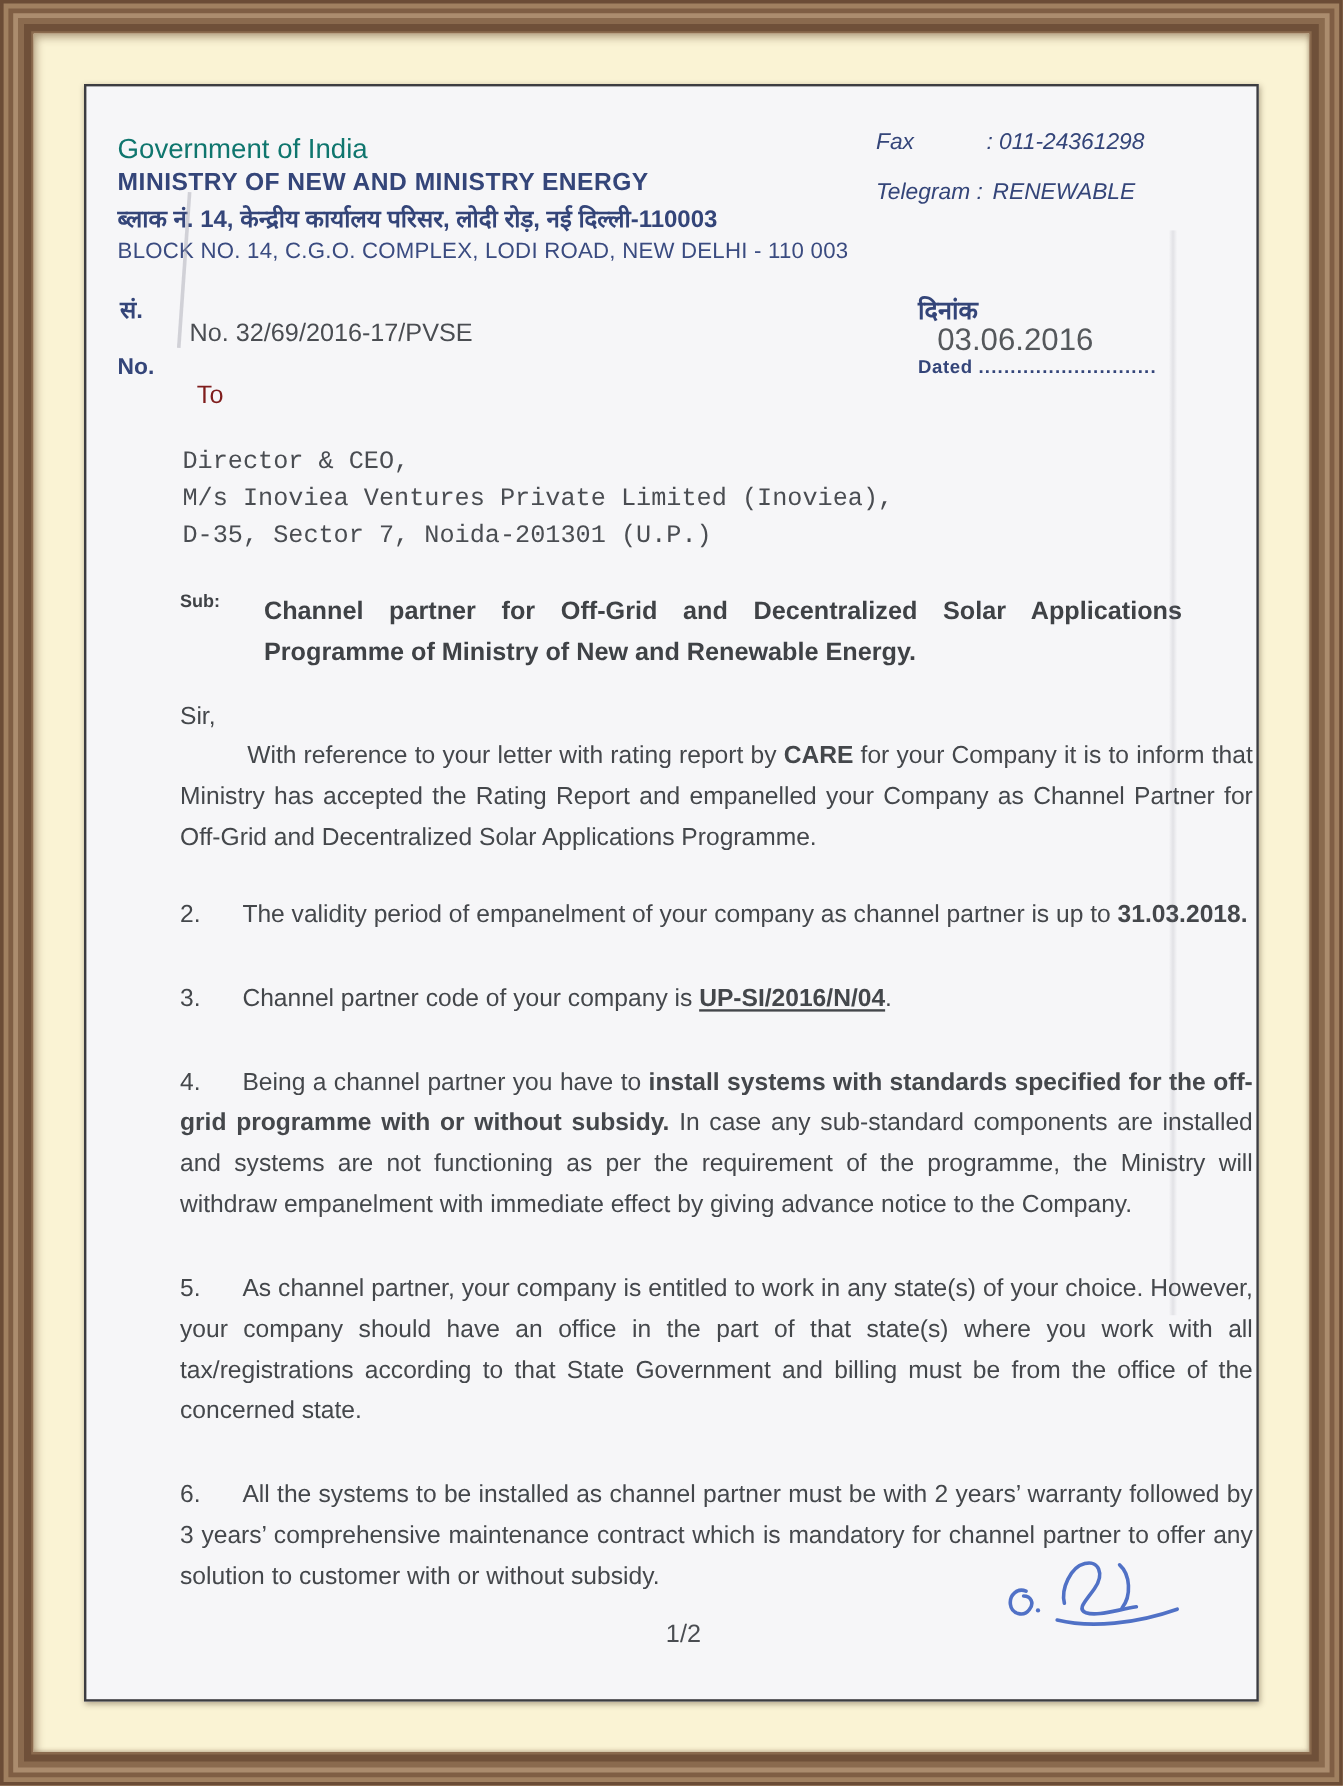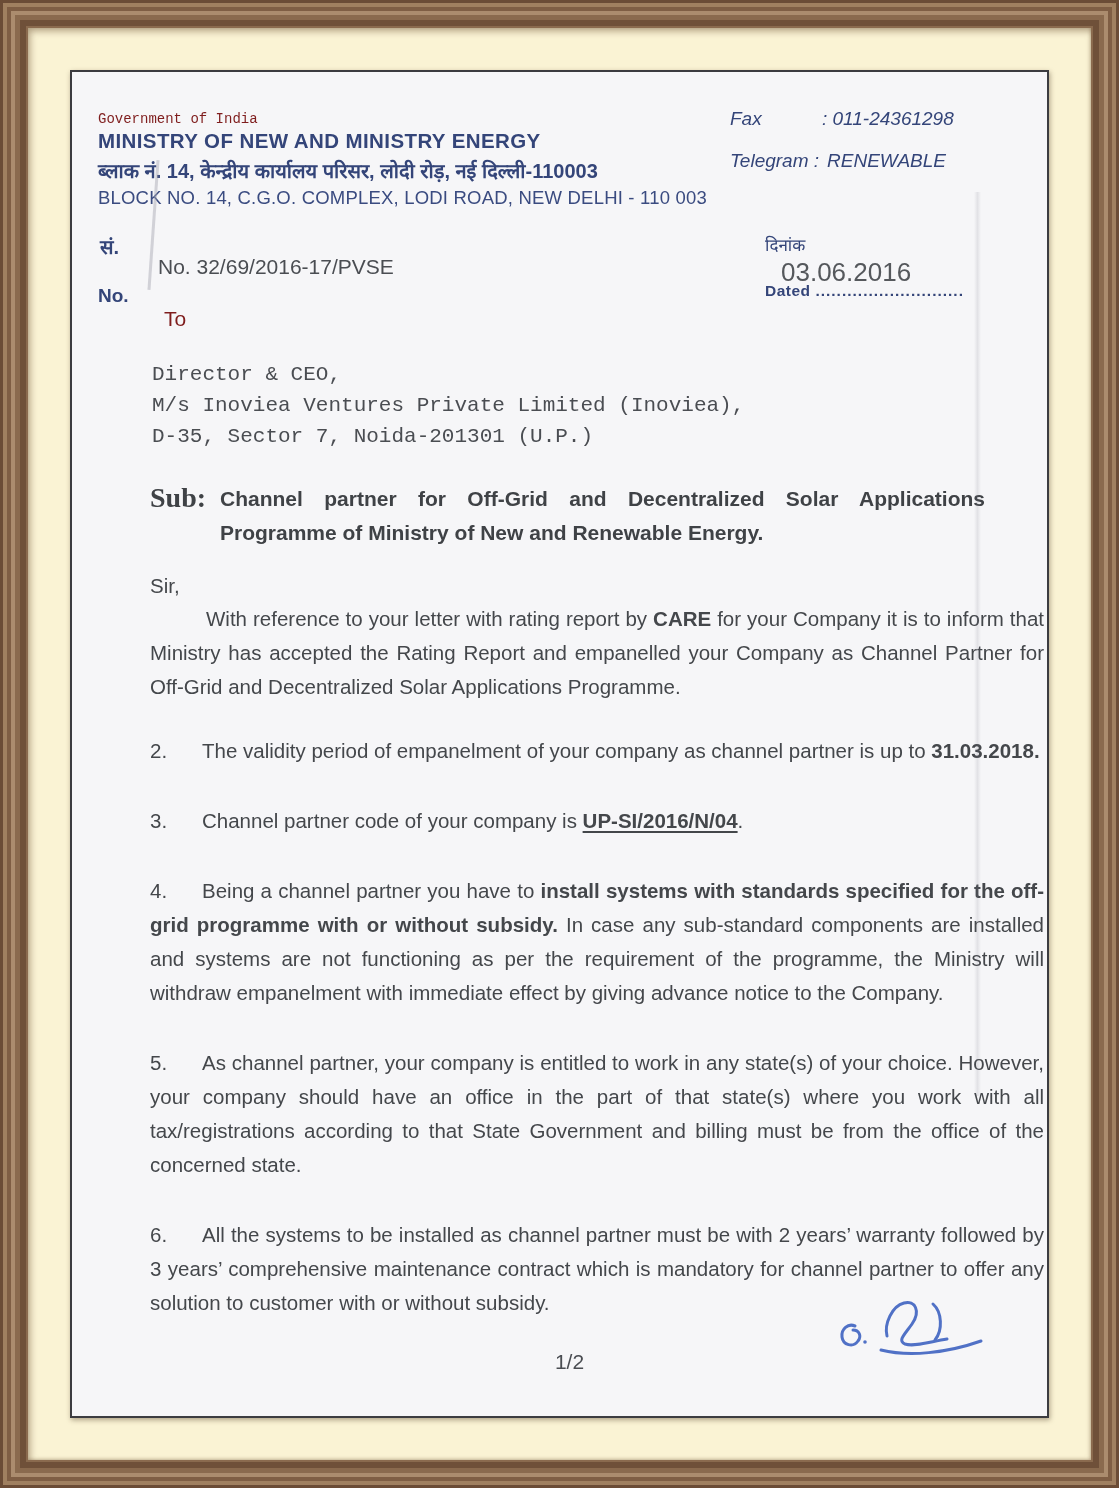--- a/index.html
+++ b/index.html
@@ -38,47 +38,47 @@
   
   .crease{position:absolute;left:80px;top:88px;width:3px;height:130px;background:rgba(165,165,175,.45);transform:rotate(4deg);}
   .scan-shadow{position:absolute;top:120px;bottom:320px;right:66px;width:7px;
     background:linear-gradient(to right,rgba(120,120,135,0),rgba(120,120,135,.16),rgba(120,120,135,0));}
 
   
   .navy{color:#344579;}
   .header{display:flex;justify-content:space-between;align-items:flex-start;}
   .lh-hindi-govt{font-size:23px;color:#344579;}
   .lh-hindi-ministry{font-size:30px;font-weight:600;color:#344579;margin-top:5px;}
-  .lh-eng-govt{font-size:14px;color:#7f1d1d;margin-top:7px;font-family:Liberation Mono, monospace;}
+  .lh-eng-govt{font-size:23px;color:#0f766e;margin-top:7px;}
   .lh-eng-ministry{font-size:20.5px;font-weight:700;color:#344579;letter-spacing:.4px;margin-top:2px;}
   .lh-hindi-addr{font-size:20px;font-weight:600;color:#344579;margin-top:4px;}
   .lh-eng-addr{font-size:18.5px;color:#3a4b80;letter-spacing:.2px;margin-top:3px;}
   .contact{margin-top:4px;font-style:italic;font-size:19px;color:#344579;min-width:255px;}
   .contact-row{display:flex;margin-bottom:20px;}
   .contact-label{width:92px;}
   .contact-label.tg{width:auto;margin-right:8px;}
 
   
   .ref-section{position:relative;margin-top:24px;height:98px;}
   .serial-hindi{position:absolute;left:2px;top:0;font-size:20px;font-weight:600;}
   .serial-eng{position:absolute;left:0;top:52px;font-size:19px;font-weight:700;}
   .ref-number{position:absolute;left:60px;top:22px;font-size:21px;color:#4a4d52;}
   .to-label{position:absolute;left:66px;top:74px;font-size:21px;color:#7f1d1d;}
   .date-block{position:absolute;right:8px;top:0;width:212px;}
-  .date-hindi{font-size:17px;font-weight:400;}
+  .date-hindi{font-size:21px;font-weight:700;}
   .dated-row{margin-top:26px;font-size:15.5px;font-weight:700;white-space:nowrap;letter-spacing:.5px;}
   .dated-dots{font-weight:700;letter-spacing:1px;}
   .typed-date{position:absolute;left:16px;top:24px;font-size:26px;color:#55585c;}
 
   
   .address{margin:28px 0 0 54px;font-size:21px;color:#4a4d52;line-height:31px;font-family:Liberation Mono, monospace;}
 
   
   .subject{display:flex;margin:30px 0 0 52px;font-weight:700;color:#3f4246;}
-  .sub-label{width:70px;font-size:28px;flex:none;font-family:Liberation Serif, serif;}
+  .sub-label{width:70px;font-size:15px;flex:none;}
   .sub-text{width:798px;font-size:21px;line-height:34px;text-align:justify;}
 
   
   .salutation{margin:24px 0 0 52px;font-size:20.5px;color:#44474b;}
   .para{margin:0 0 0 52px;width:894px;font-size:20.5px;line-height:34px;color:#44474b;text-align:justify;}
   .para.first{margin-top:4px;text-indent:56px;}
   .p-num{display:inline-block;min-width:52px;text-indent:0;}
   .b{font-weight:700;}
   .bu{font-weight:700;text-decoration:underline;text-decoration-thickness:2px;text-underline-offset:3px;}
   .mt{margin-top:30px;}

